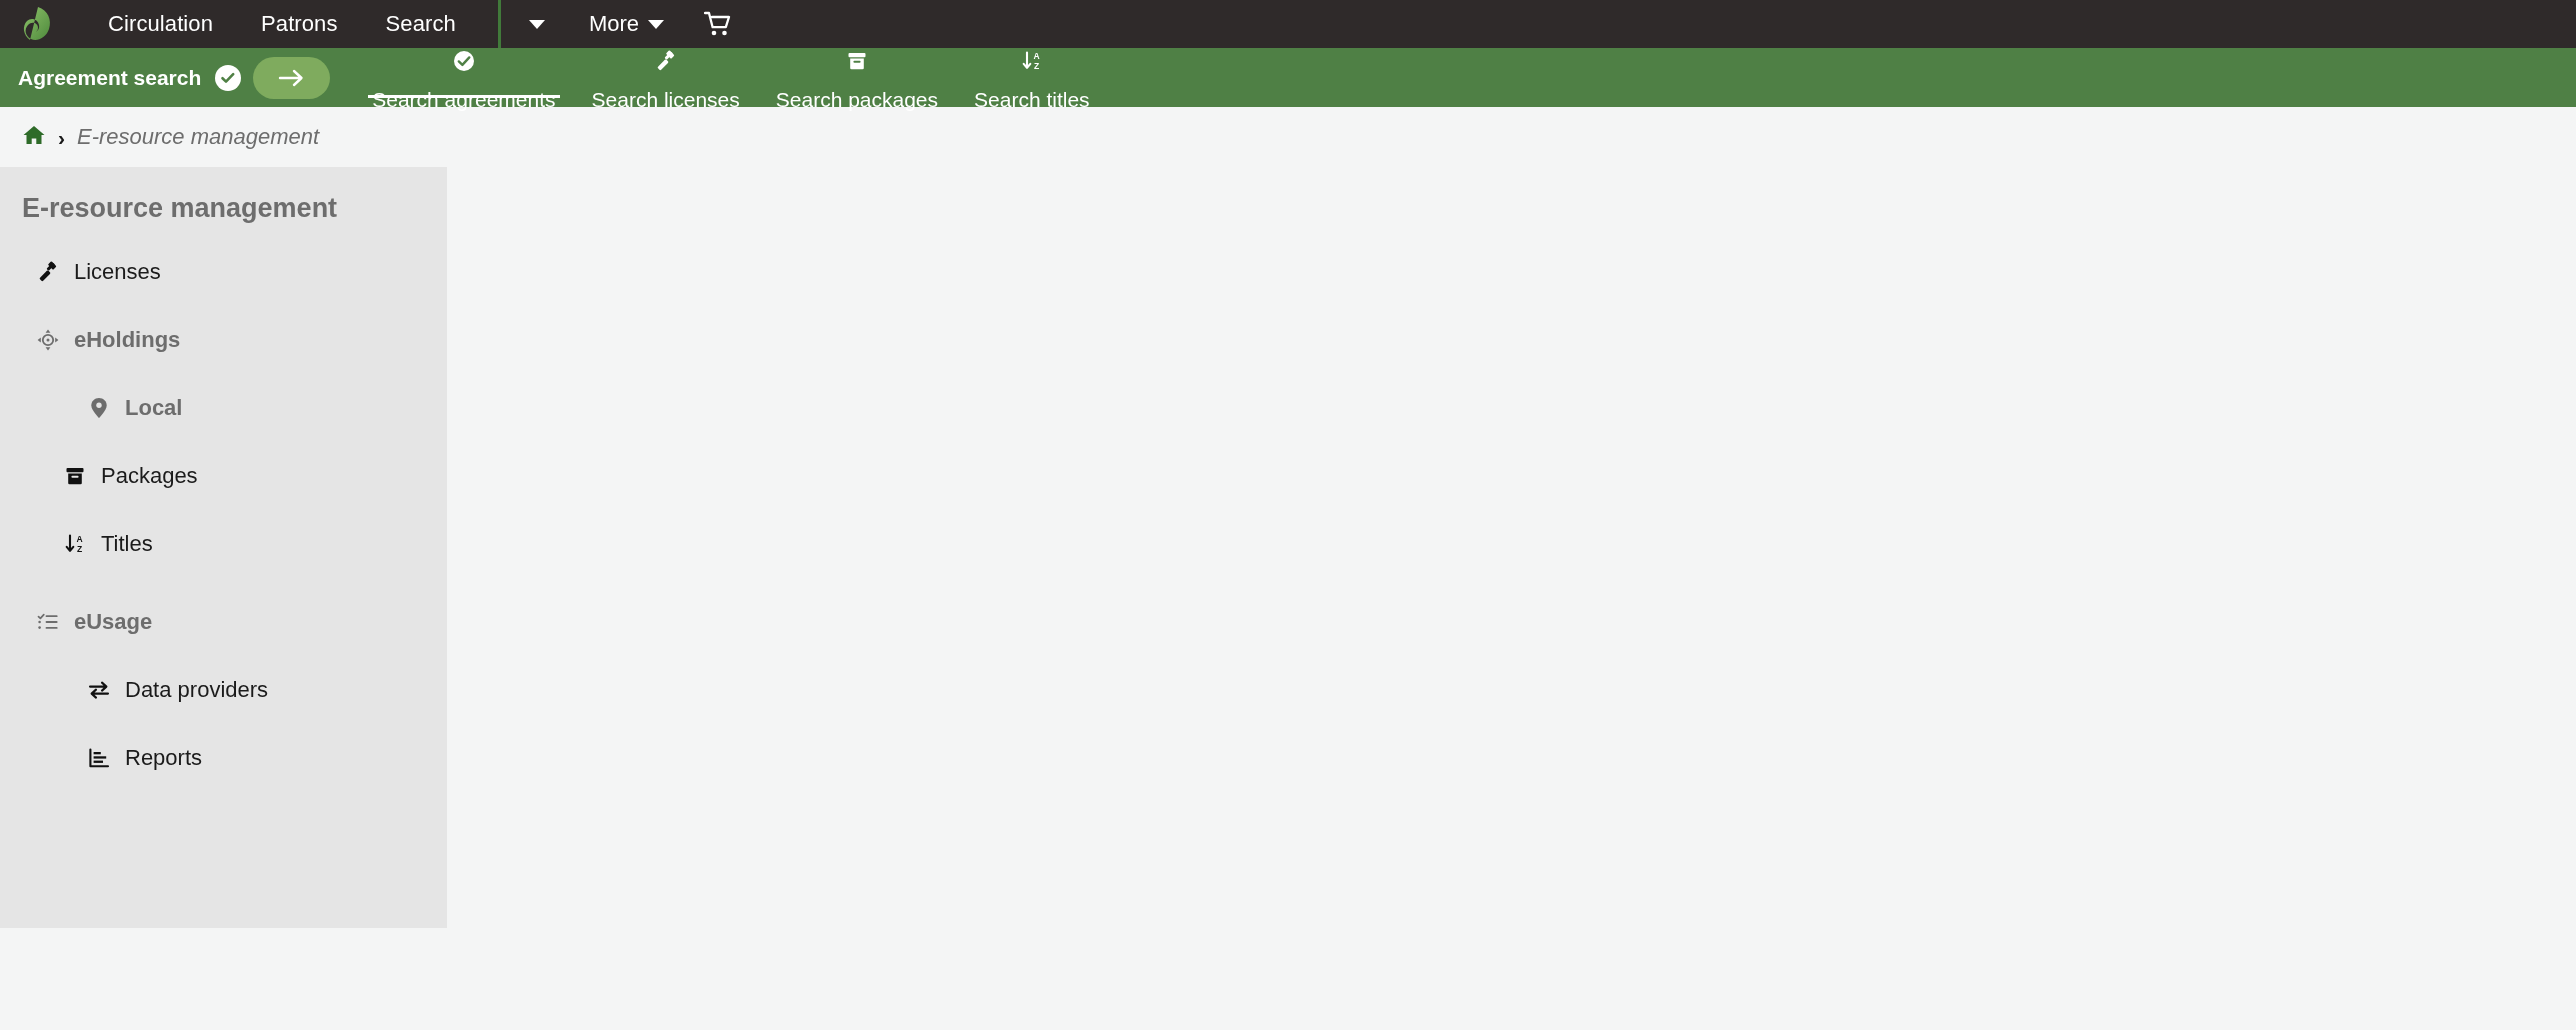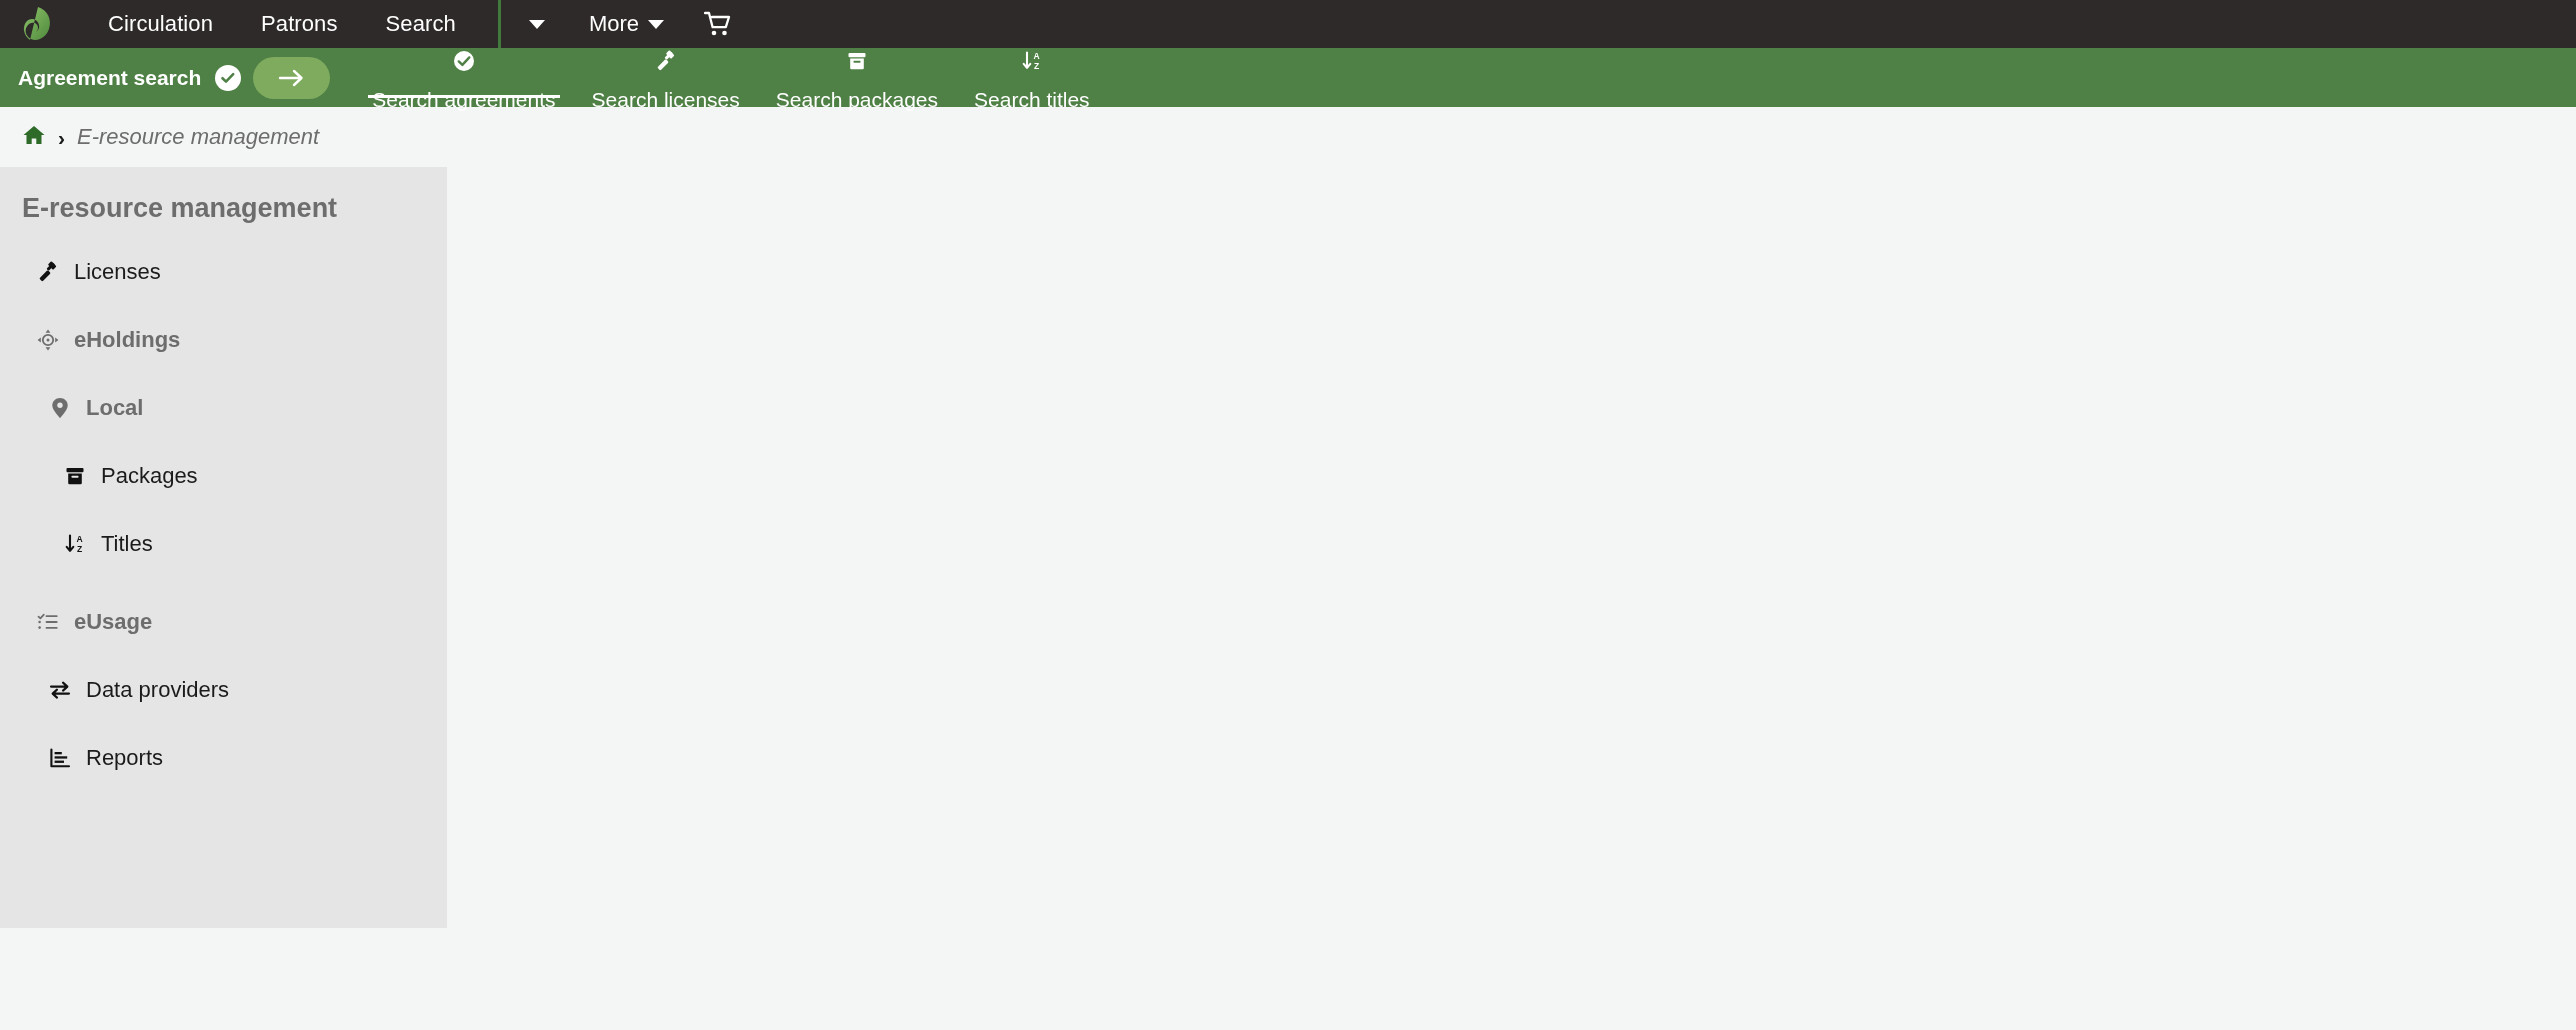--- a/index.html
+++ b/index.html
@@ -238,21 +238,21 @@
     width: 24px;
     display: flex;
     align-items: center;
     justify-content: center;
     flex: 0 0 24px;
   }
   .nav-item.group {
     color: #6d6d6d;
     font-weight: bold;
   }
-  .nav-item.lvl2 { padding-left: 48px; }
+  .nav-item.lvl2 { padding-left: 87px; }
   .nav-item.lvl3 { padding-left: 63px; }
   .nav-item.spacer-top { margin-top: 34px; }
 
   .content-area {
     flex: 1 1 auto;
     height: 761px;
     background: #f4f5f5;
   }
 </style>
 </head>

